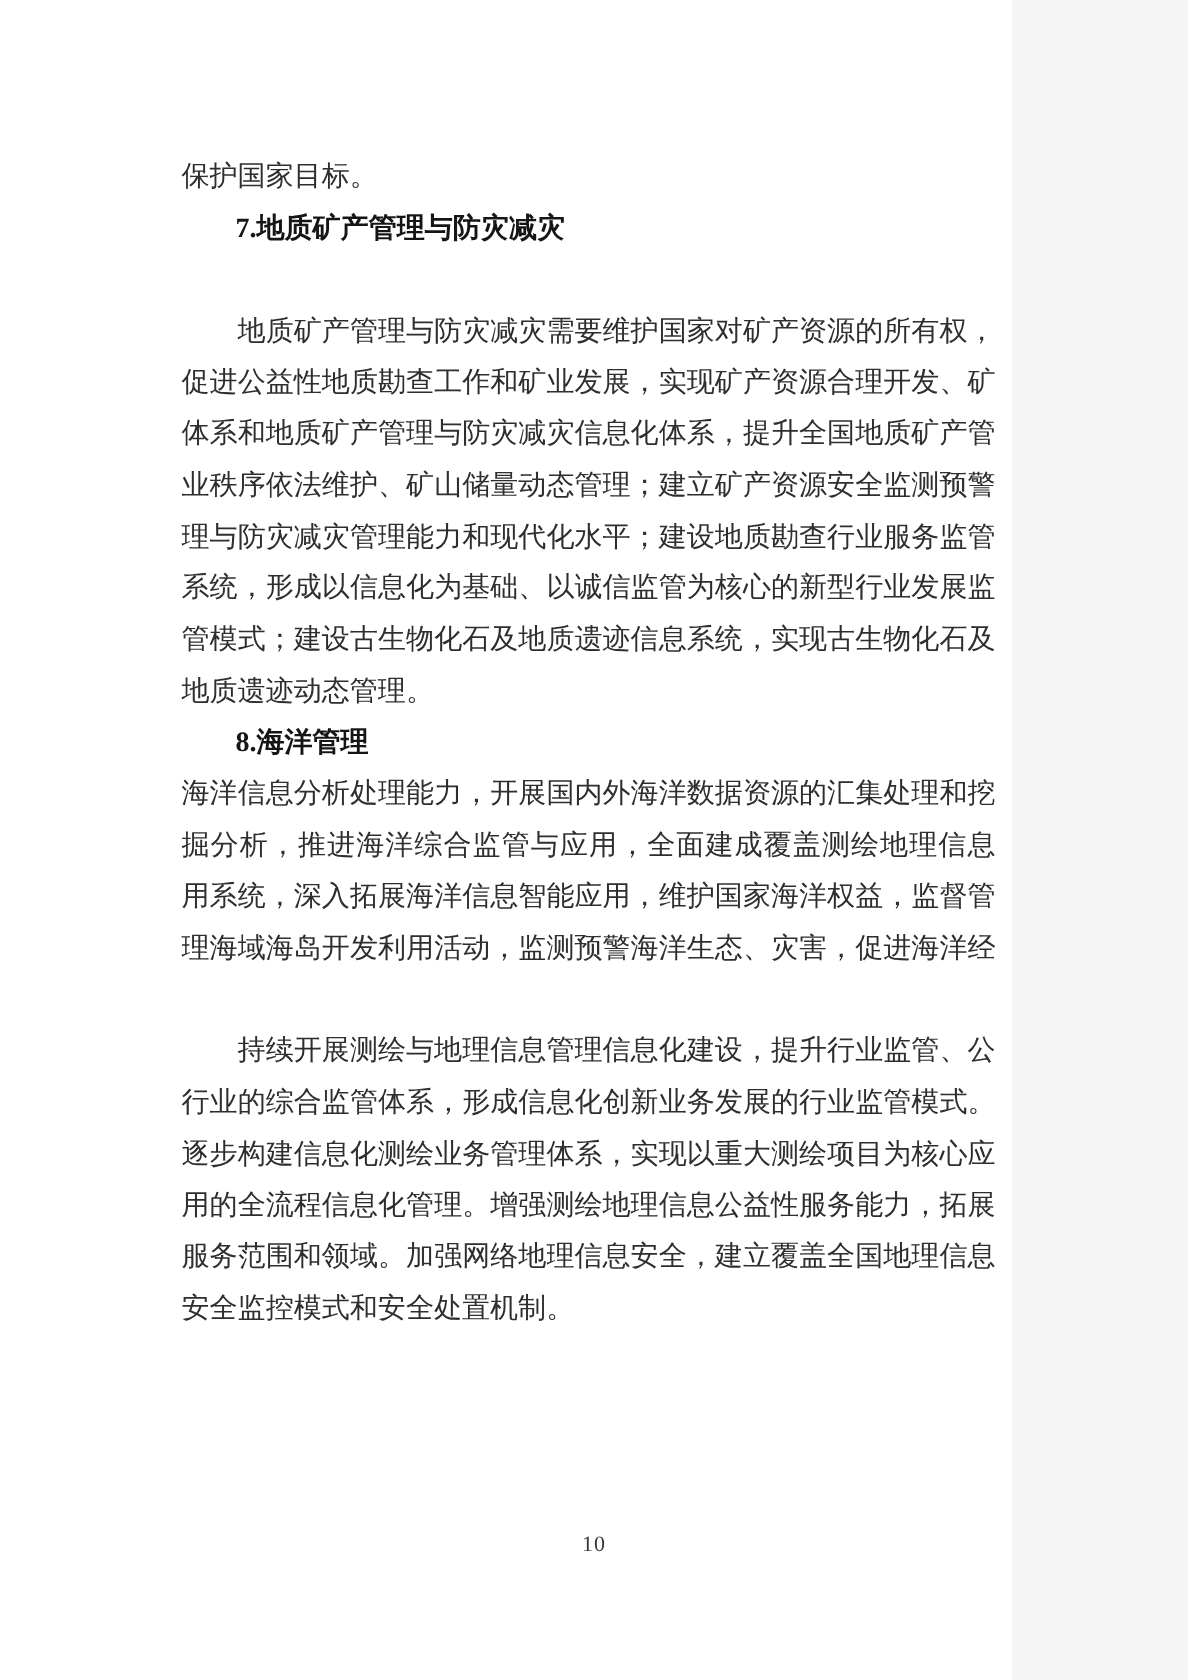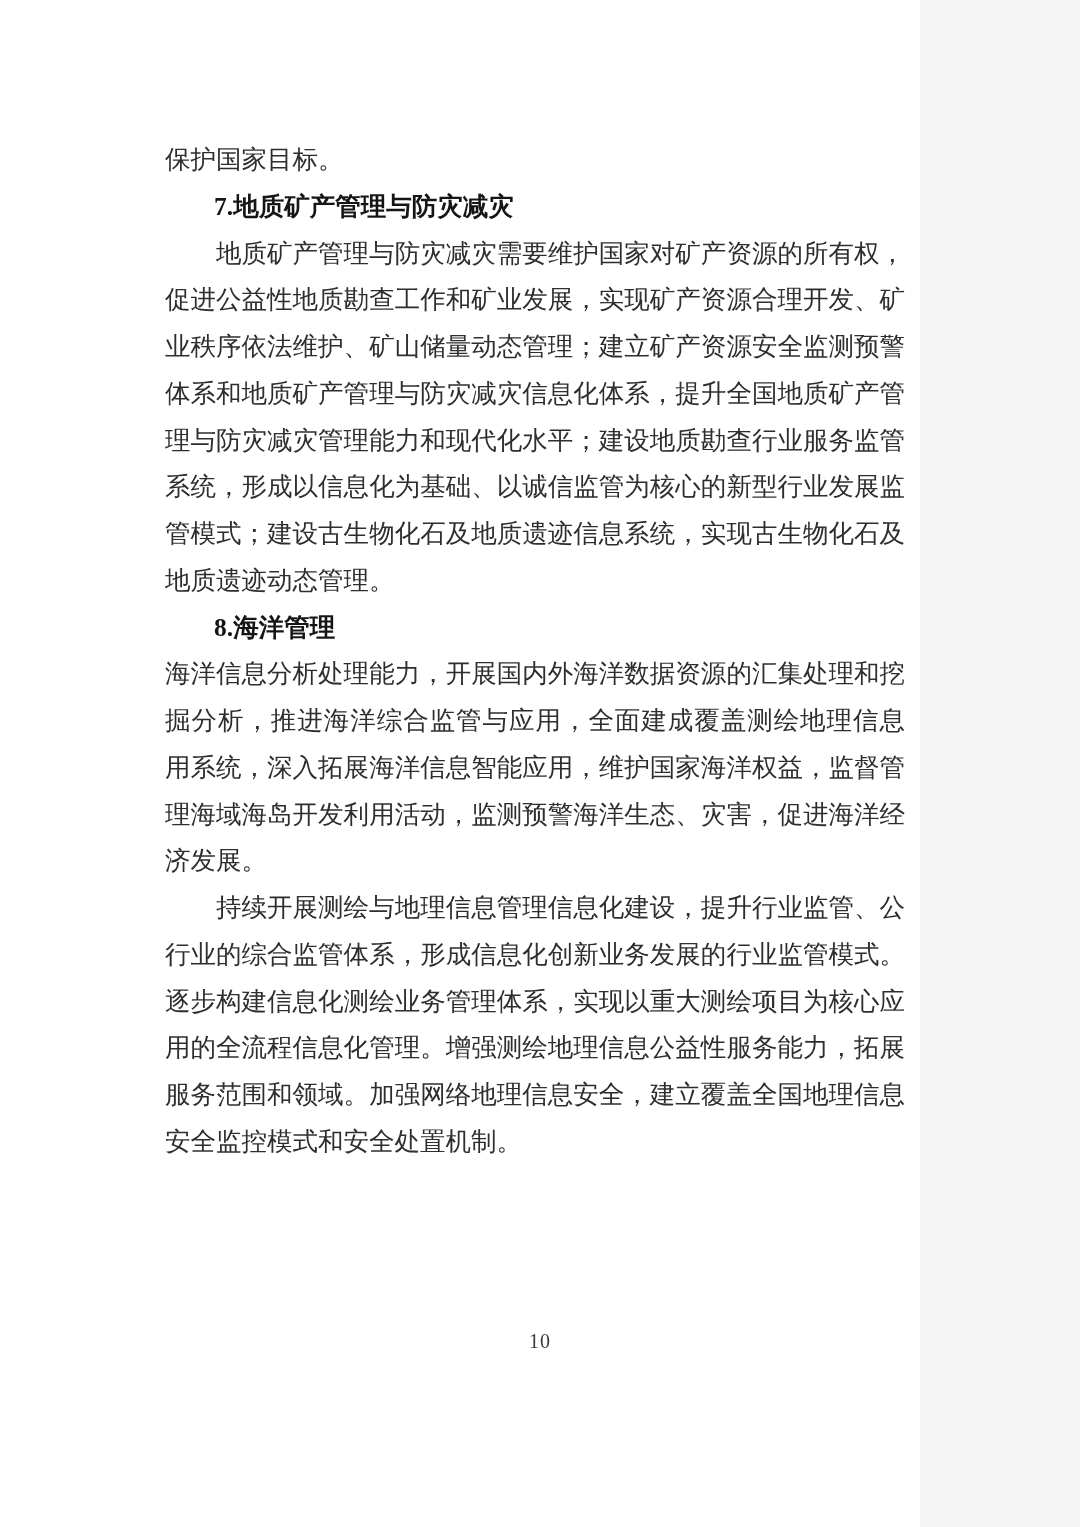--- a/index.html
+++ b/index.html
@@ -31,59 +31,59 @@
     color:var(--text-color);
     text-align:justify;
     text-justify:inter-character;
     white-space:nowrap;
   }
   .row.fill{
     text-align-last:justify;
   }
   .row.indent{
     text-indent:51px;
+    margin-top:47px;
   }
   .row.heading{
     font-weight:bold;
     color:var(--heading-color);
     text-indent:49px;
     text-align-last:left;
   }
   .page-footer{
     position:absolute;
-    left:0;top:1330px;width:1080px;
+    left:0;top:1393px;width:1080px;
     text-align:center;
   }
   .page-number{
     font-size:20px;
     color:#3a3a3a;
     letter-spacing:1px;
   }
 </style>
 </head>
 <body>
 
 <main class="page">
   <section class="content" id="content">
       <div class="row">保护国家目标。</div>
       <div class="row heading">7.地质矿产管理与防灾减灾</div>
       <div class="row fill indent">地质矿产管理与防灾减灾需要维护国家对矿产资源的所有权，</div>
       <div class="row fill">促进公益性地质勘查工作和矿业发展，实现矿产资源合理开发、矿</div>
+      <div class="row fill">体系和地质矿产管理与防灾减灾信息化体系，提升全国地质矿产管</div>
       <div class="row fill">业秩序依法维护、矿山储量动态管理；建立矿产资源安全监测预警</div>
-      <div class="row fill">体系和地质矿产管理与防灾减灾信息化体系，提升全国地质矿产管</div>
       <div class="row fill">理与防灾减灾管理能力和现代化水平；建设地质勘查行业服务监管</div>
       <div class="row fill">系统，形成以信息化为基础、以诚信监管为核心的新型行业发展监</div>
       <div class="row fill">管模式；建设古生物化石及地质遗迹信息系统，实现古生物化石及</div>
       <div class="row">地质遗迹动态管理。</div>
       <div class="row heading">8.海洋管理</div>
       <div class="row fill">海洋信息分析处理能力，开展国内外海洋数据资源的汇集处理和挖</div>
       <div class="row fill">掘分析，推进海洋综合监管与应用，全面建成覆盖测绘地理信息</div>
       <div class="row fill">用系统，深入拓展海洋信息智能应用，维护国家海洋权益，监督管</div>
       <div class="row fill">理海域海岛开发利用活动，监测预警海洋生态、灾害，促进海洋经</div>
-      <div class="row">济发展。</div>
       <div class="row fill indent">持续开展测绘与地理信息管理信息化建设，提升行业监管、公</div>
       <div class="row fill">行业的综合监管体系，形成信息化创新业务发展的行业监管模式。</div>
       <div class="row fill">逐步构建信息化测绘业务管理体系，实现以重大测绘项目为核心应</div>
       <div class="row fill">用的全流程信息化管理。增强测绘地理信息公益性服务能力，拓展</div>
       <div class="row fill">服务范围和领域。加强网络地理信息安全，建立覆盖全国地理信息</div>
       <div class="row">安全监控模式和安全处置机制。</div>
     </section>
   <footer class="page-footer">
     <span class="page-number">10</span>
   </footer>

